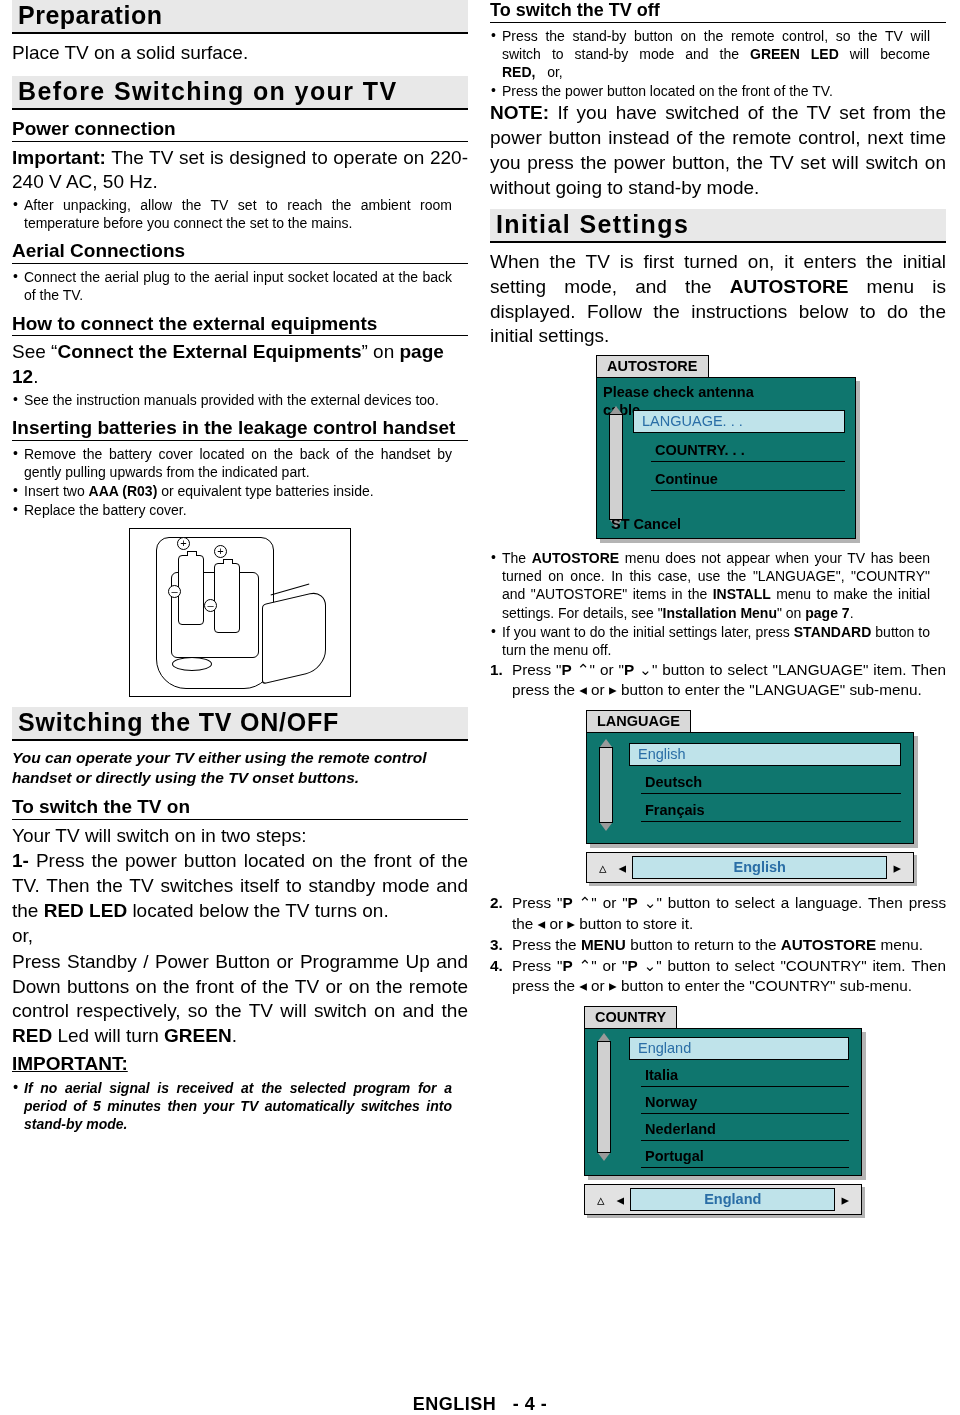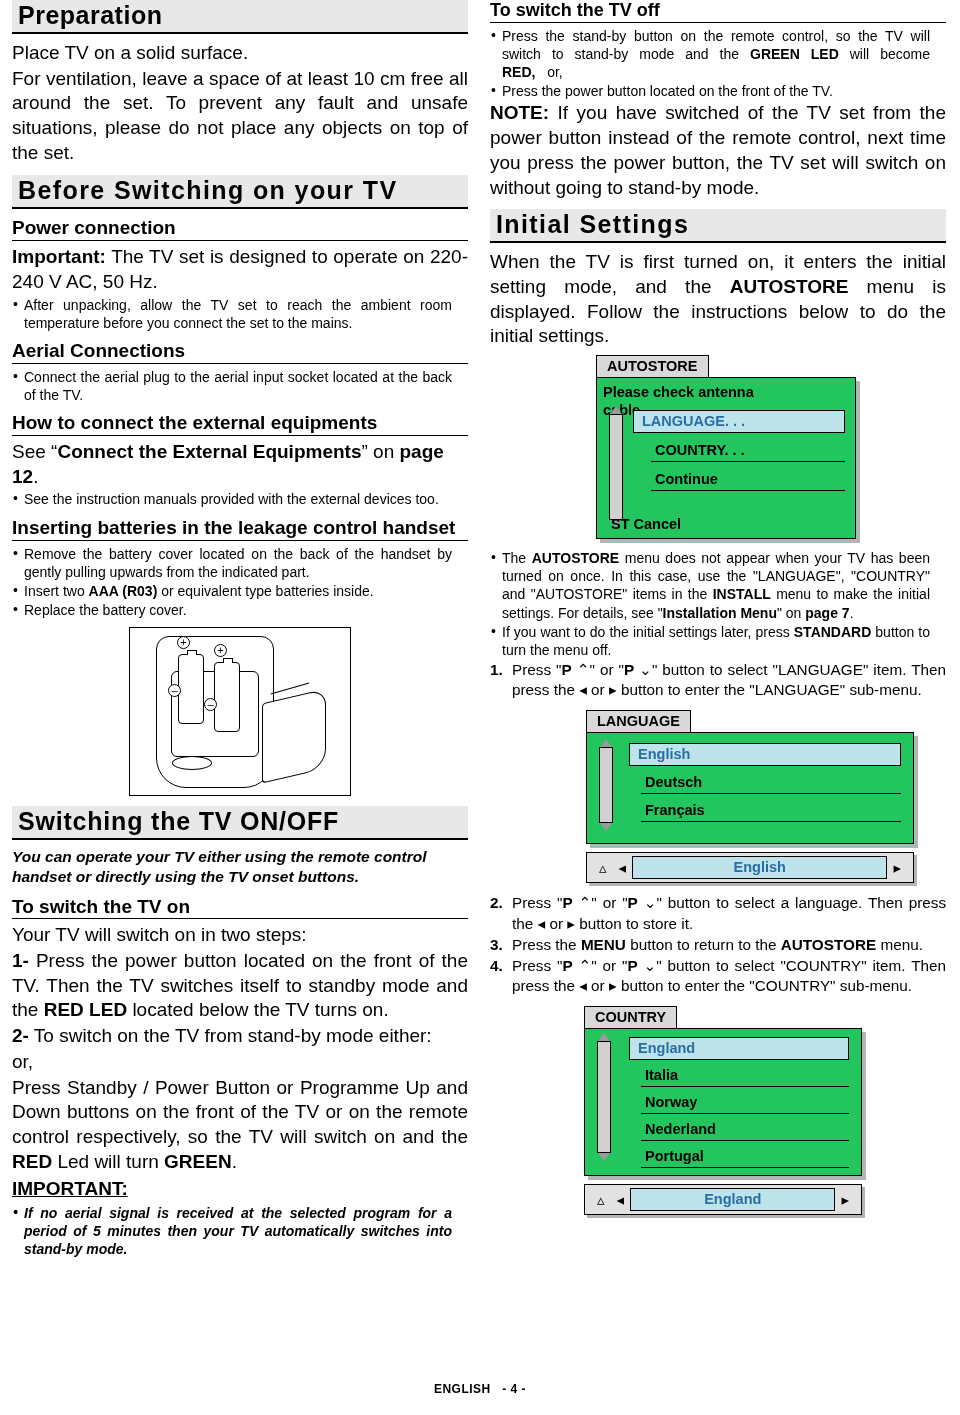--- a/index.html
+++ b/index.html
@@ -188,21 +188,21 @@
     border: 1.4px solid #000;
     background: #d9d9d9;
     font-size: 14.5px;
     font-weight: bold;
     padding: 2px 10px 3px 10px;
     position: relative;
     z-index: 3;
   }
   .osd-box {
     border: 1.4px solid #000;
-    background: #22c55e;
+    background: #0f766e;
     position: relative;
     margin-top: -1px;
   }
   .osd-shadow {
     box-shadow: 4px 4px 0 0 #b4b4b4;
   }
   .scroll {
     position: absolute;
     left: 12px;
     width: 14px;
@@ -222,21 +222,21 @@
   .osd-row {
     font-size: 14.5px;
     font-weight: bold;
     padding: 2px 4px 3px 4px;
     border-bottom: 1.3px solid #000;
   }
   .osd-hl {
     background: #bfe3ea;
     border: 1.3px solid #000;
     color: #000;
-    font-weight: bold;
+    font-weight: normal;
   }
   .osd-blue { color: #2a6ea6; }
   .osd-foot {
     font-size: 14.5px;
     font-weight: bold;
     padding: 3px 6px 4px 14px;
   }
   .sel-bar {
     border: 1.4px solid #000;
     background: #e2e2e2;
@@ -258,39 +258,38 @@
     font-size: 14.5px;
     font-weight: bold;
     padding: 2px 0 3px 0;
   }
 
   
   .footer {
     position: absolute;
     left: 0;
     right: 0;
-    bottom: 19px;
+    bottom: 0;
     text-align: center;
-    font-size: 12px;
+    font-size: 18px;
     font-weight: bold;
     letter-spacing: 0.5px;
   }
 </style>
 </head>
 <body>
 
 <div class="page">
   <div class="cols">
 
     <div class="col">
 
       <div class="h-main">Preparation</div>
 
       <p>Place TV on a solid surface.</p>
-      <p>For ventilation, leave a space of at least 10 cm free all around the set. To prevent any fault and unsafe situations, please do not place any objects on top of the set.</p>
 
       <div class="h-main spaced" style="margin-top:10px;">Before  Switching  on  your  TV</div>
 
       <div class="h-sub">Power connection</div>
       <p><b>Important:</b><span> The TV set is designed to operate on 220-240 V AC, 50 Hz.</span></p>
       <div class="bullet">After unpacking, allow the TV set to reach the ambient room temperature before you connect the set to the mains.</div>
 
       <div class="h-sub">Aerial Connections</div>
       <div class="bullet">Connect the aerial plug to the aerial input socket located at the back of the TV.</div>
 
@@ -323,21 +322,20 @@
       </div>
 
 
       <div class="h-main" style="margin-top:10px; letter-spacing:0.8px;">Switching  the  TV  ON/OFF</div>
 
       <div class="it">You can operate your TV either using the remote control handset or directly using the TV onset buttons.</div>
 
       <div class="h-sub">To switch the TV on</div>
       <p>Your TV will switch on in two steps:</p>
       <p><b>1-</b><span> Press the power button located on the front of the TV. Then the TV switches itself to standby mode and the </span><b>RED LED</b><span> located below the TV turns on.</span></p>
-      <p><b>2-</b><span> To switch on the TV from stand-by mode either:</span></p>
       <p class="nj">or,</p>
       <p><span>Press Standby / Power Button or Programme Up and Down buttons on the front of the TV or on the remote control respectively, so the TV will switch on and the </span><b>RED</b><span> Led will turn </span><b>GREEN</b><span>.</span></p>
 
       <p class="nj" style="margin-top:3px;"><b class="ul">IMPORTANT:</b></p>
       <div class="bullet" style="font-style:italic; font-weight:bold; margin-top:2px;">If no aerial signal is received at the selected program for a period of 5 minutes then your TV automatically switches into stand-by mode.</div>
     </div>
 
     <div class="col">
 
       <div class="h-sub2" style="margin-top:0;">To switch the TV off</div>

